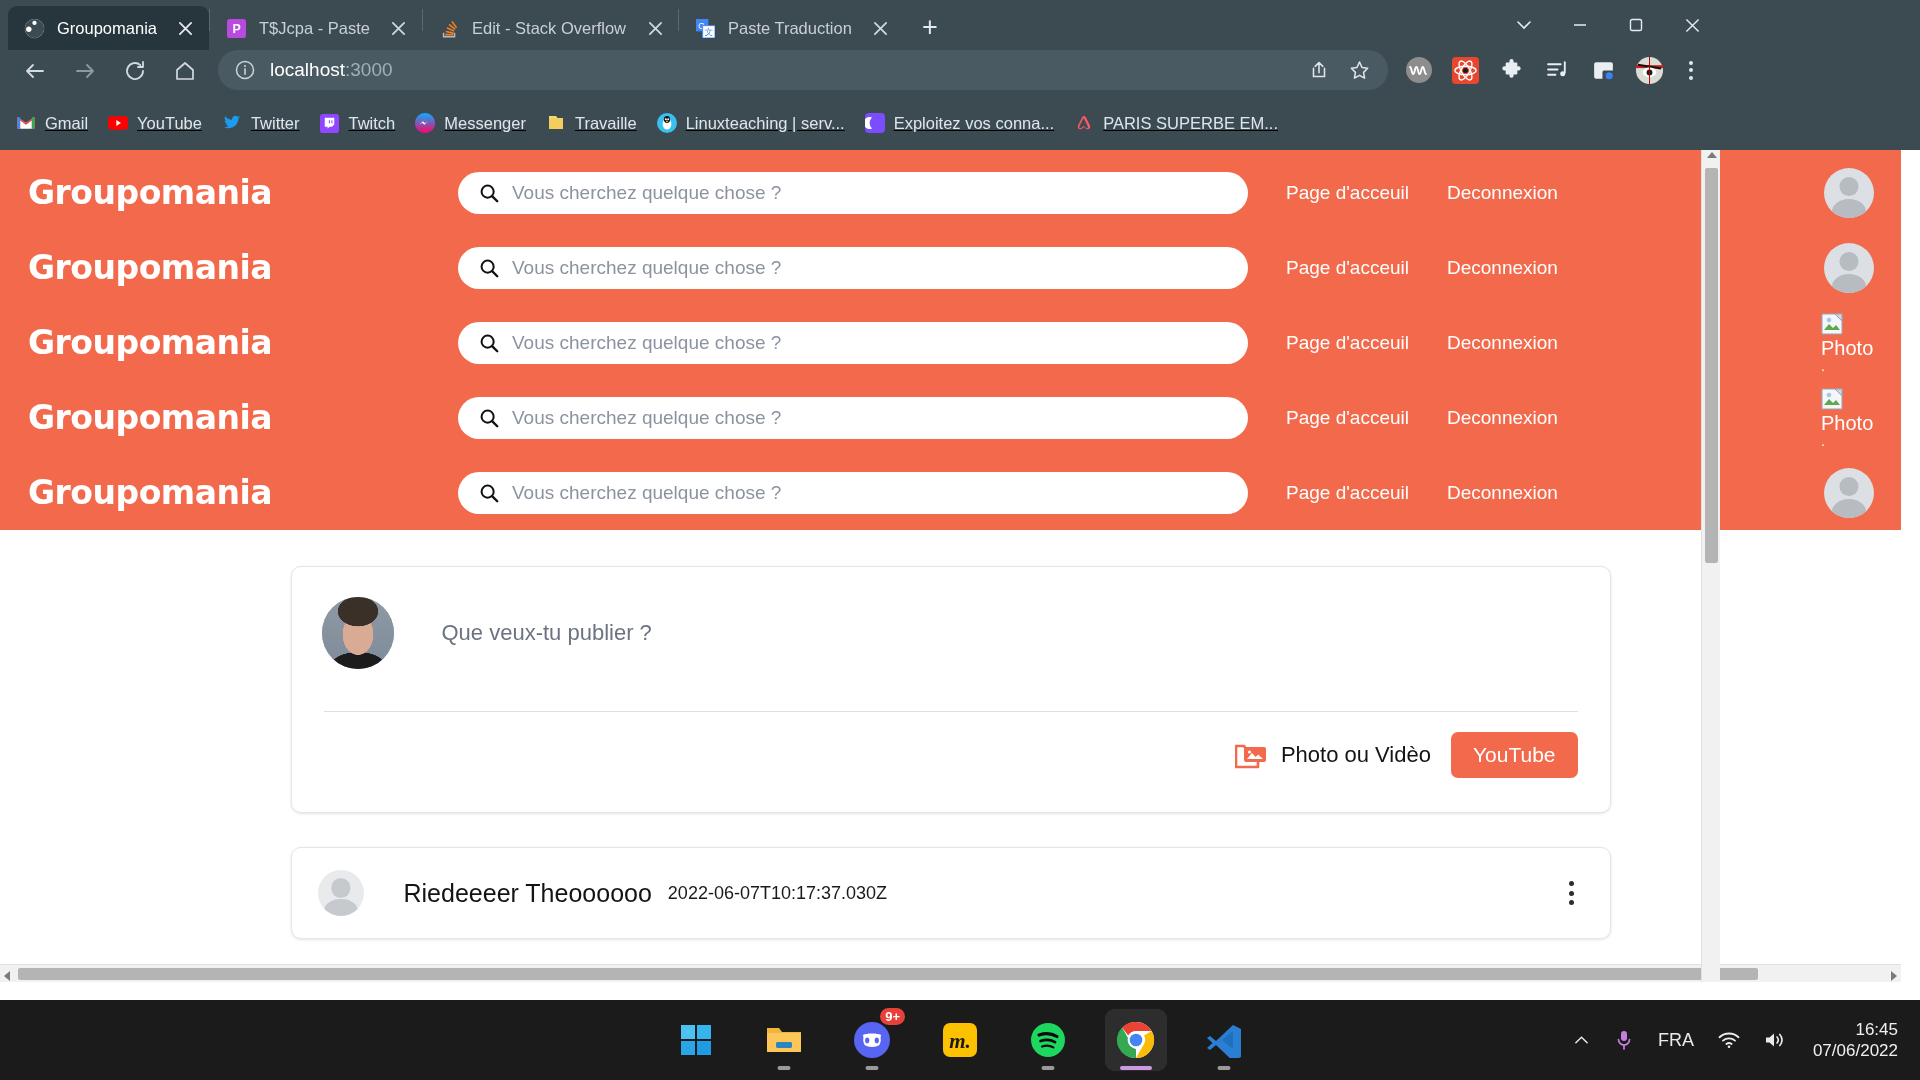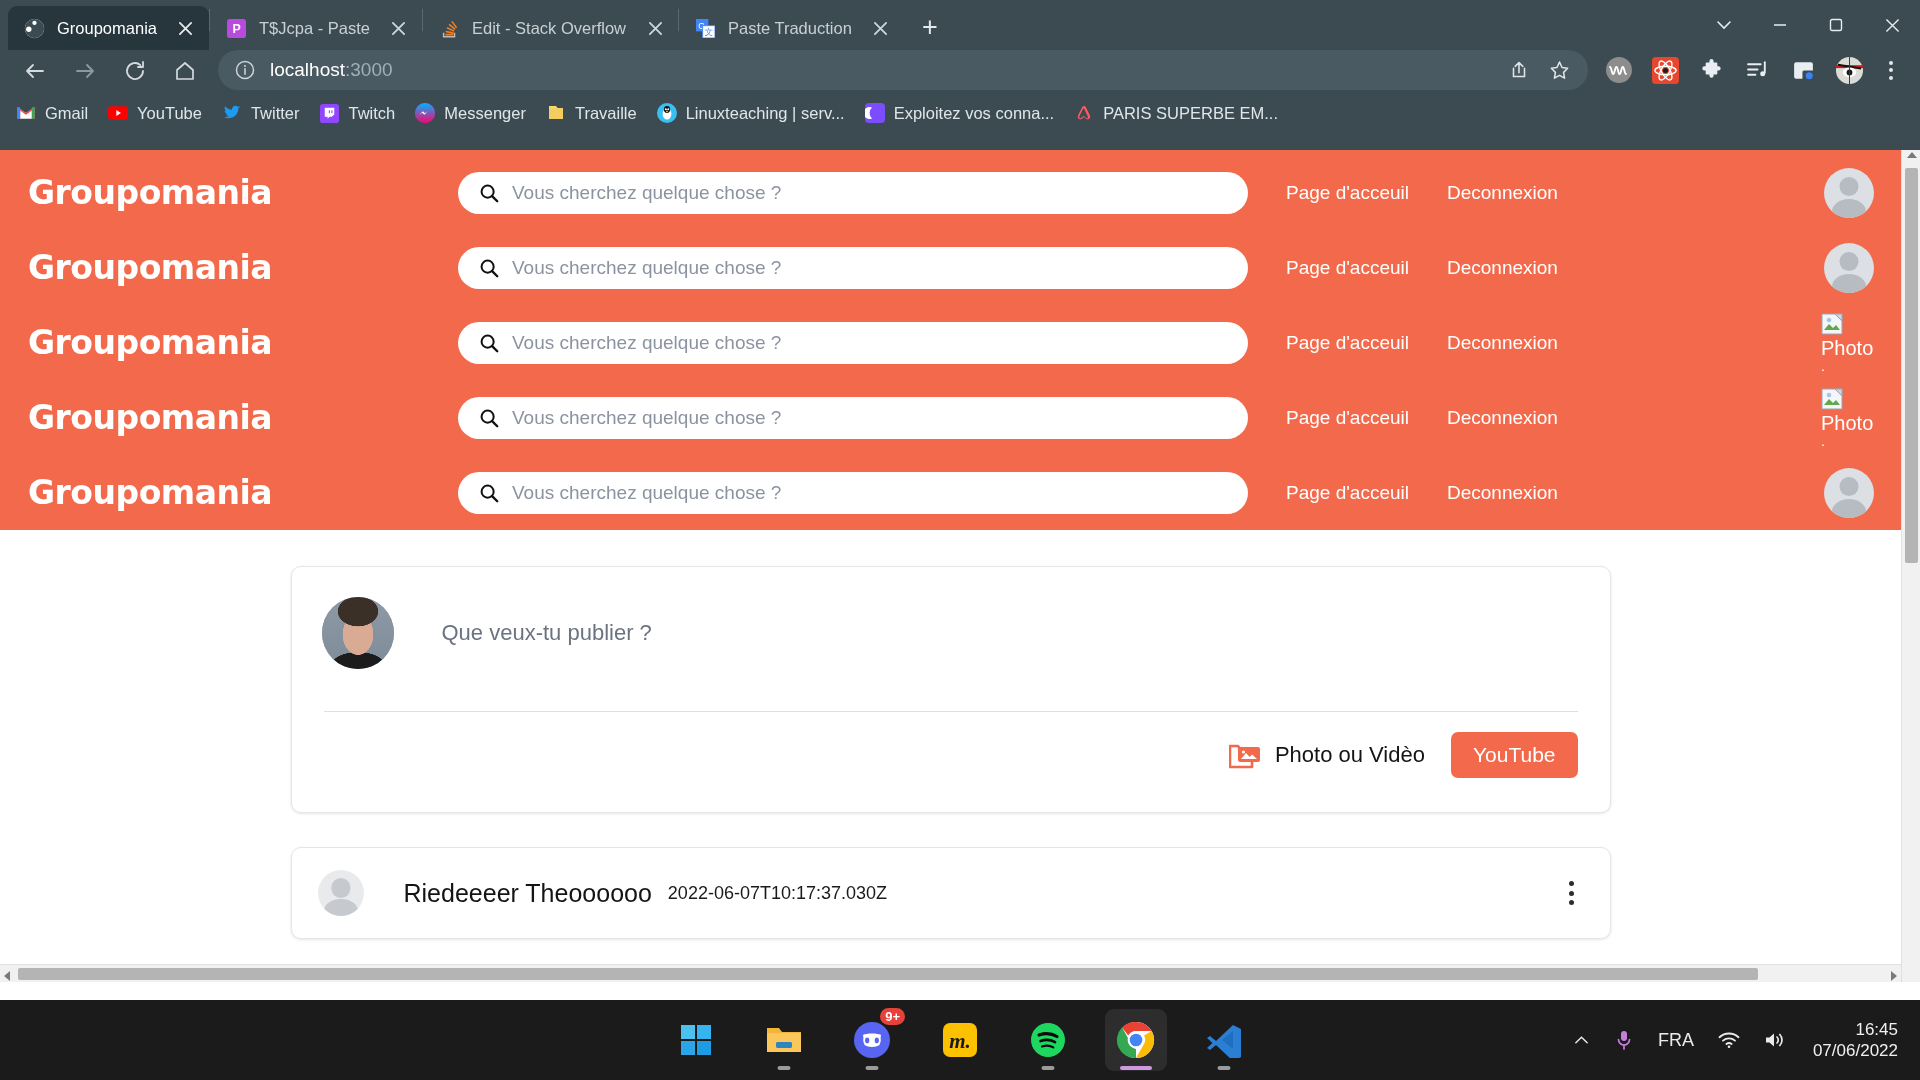--- a/index.html
+++ b/index.html
@@ -5,21 +5,21 @@
   * { box-sizing: border-box; margin: 0; padding: 0; }
   html, body {
     width: 1920px; height: 1080px;
     overflow: hidden;
     font-family: "Liberation Sans", sans-serif;
     background: #3c4b52;
   }
   body { position: relative; }
 
   
-  .browser { position: absolute; top: 0; left: 0; width: 1920px; height: 1000px; background: #3c4b52; }
+  .browser { position: absolute; top: 0; left: 0; width: 1720px; height: 1000px; background: #3c4b52; }
 
   
   .tabstrip { position: relative; height: 50px; display: flex; align-items: flex-end; padding-left: 8px; }
   .tab {
     position: relative; height: 44px; display: flex; align-items: center;
     padding: 0 6px 0 16px; border-radius: 9px 9px 0 0; color: #c8d0d4;
     font-size: 16.5px; white-space: nowrap; min-width: 0;
   }
   .tab.active { background: #27353c; color: #ffffff; }
   .tab-fav { width: 21px; height: 21px; margin-right: 12px; flex: 0 0 21px; display: flex; align-items: center; justify-content: center; }
@@ -43,21 +43,21 @@
   }
   .omni-info { width: 22px; height: 22px; flex: 0 0 22px; margin-right: 14px; color: #cdd5d9; }
   .omni-url { flex: 1 1 auto; color: #ffffff; font-size: 19px; white-space: nowrap; overflow: hidden; }
   .omni-url .dim { color: #9fb0b8; }
   .omni-act { width: 34px; height: 34px; display: flex; align-items: center; justify-content: center; color: #dfe5e8; margin-left: 6px; }
   .tb-ext { width: 40px; height: 40px; margin: 0 3px; display: flex; align-items: center; justify-content: center; }
   .tb-menu { width: 38px; height: 40px; display: flex; flex-direction: column; align-items: center; justify-content: center; gap: 3.5px; }
   .tb-menu i { width: 4px; height: 4px; border-radius: 50%; background: #e2e8eb; display: block; }
 
   
-  .bookmarks { height: 36px; display: flex; align-items: flex-start; padding: 0 10px; }
+  .bookmarks { height: 36px; display: flex; align-items: flex-end; padding: 0 10px; text-decoration: underline; }
   .bm { display: flex; align-items: center; margin-right: 8px; padding: 3px 6px; border-radius: 5px; color: #dfe6e9; font-size: 16.5px; white-space: nowrap; }
   .bm-ico { width: 20px; height: 20px; margin-right: 9px; flex: 0 0 20px; display: flex; align-items: center; justify-content: center; }
 
   
   .viewport { position: absolute; top: 150px; left: 0; width: 1920px; height: 850px; background: #ffffff; overflow: hidden; }
   .page { position: absolute; top: -70px; left: 0; width: 1901px; }
 
   
   .gm-header {
     background: #f26a4b; height: 75px; display: flex; align-items: center; padding: 0 24px 0 28px;
@@ -87,21 +87,21 @@
   }
   .composer-top { display: flex; align-items: center; padding: 30px 30px 0 30px; }
   .composer-pic { width: 72px; height: 72px; border-radius: 50%; flex: 0 0 72px; overflow: hidden; background: #8b98a5; position: relative; }
   .composer-pic .hair { position: absolute; inset: 0; background:
       radial-gradient(ellipse 46% 34% at 50% 20%, #3b3027 0 60%, transparent 62%),
       radial-gradient(ellipse 30% 40% at 50% 52%, #d9ab94 0 70%, transparent 72%),
       radial-gradient(ellipse 52% 26% at 50% 95%, #1c1c1c 0 70%, transparent 72%),
       linear-gradient(#8e9aa6, #7e8b98); }
   .composer-ph { margin-left: 48px; color: #6b7280; font-size: 22px; }
   .composer-divider { height: 1px; background: #dcdfe3; margin: 42px 32px 0 32px; }
-  .composer-actions { display: flex; align-items: center; justify-content: flex-end; padding: 20px 32px 34px 32px; gap: 26px; }
+  .composer-actions { display: flex; align-items: center; justify-content: flex-end; padding: 20px 32px 34px 32px; gap: 20px; }
   .photo-btn { display: flex; align-items: center; color: #141414; font-size: 22px; }
   .photo-ico { width: 34px; height: 30px; margin-right: 12px; flex: 0 0 34px; }
   .publier { background: #f26a4b; color: #ffffff; font-size: 21px; border: none; border-radius: 7px; padding: 11px 22px; font-family: inherit; }
 
   
   .post { width: 1320px; margin: 34px auto 0; background: #ffffff; border: 1px solid #e4e6eb;
           border-radius: 10px; box-shadow: 0 1px 3px rgba(0,0,0,0.10); padding: 22px 26px; }
   .post-head { display: flex; align-items: center; }
   .post-avatar { width: 46px; height: 46px; border-radius: 50%; background: #e9eaec; position: relative; flex: 0 0 46px; overflow: hidden; }
   .post-avatar::before { content:""; position:absolute; left:50%; top:18%; width:42%; height:42%; transform:translateX(-50%); border-radius:50%; background:#c6c9cd; }

